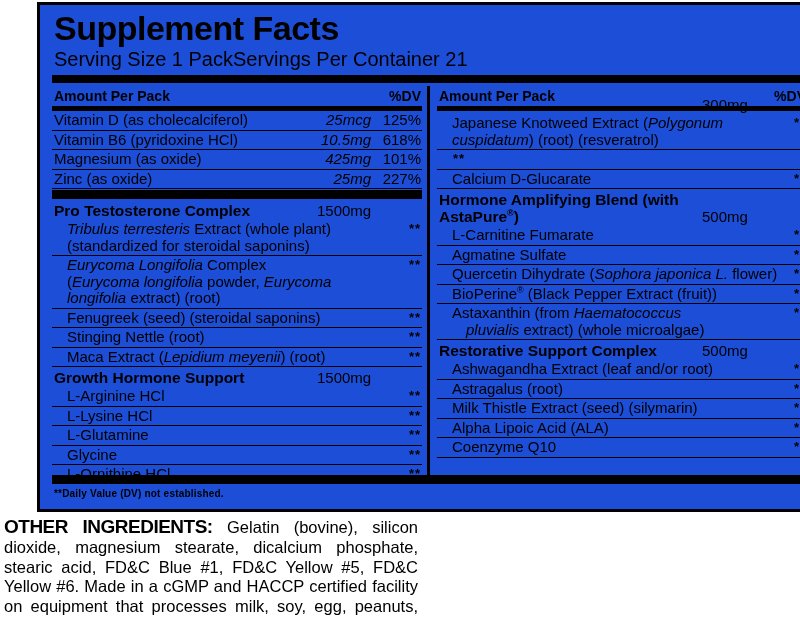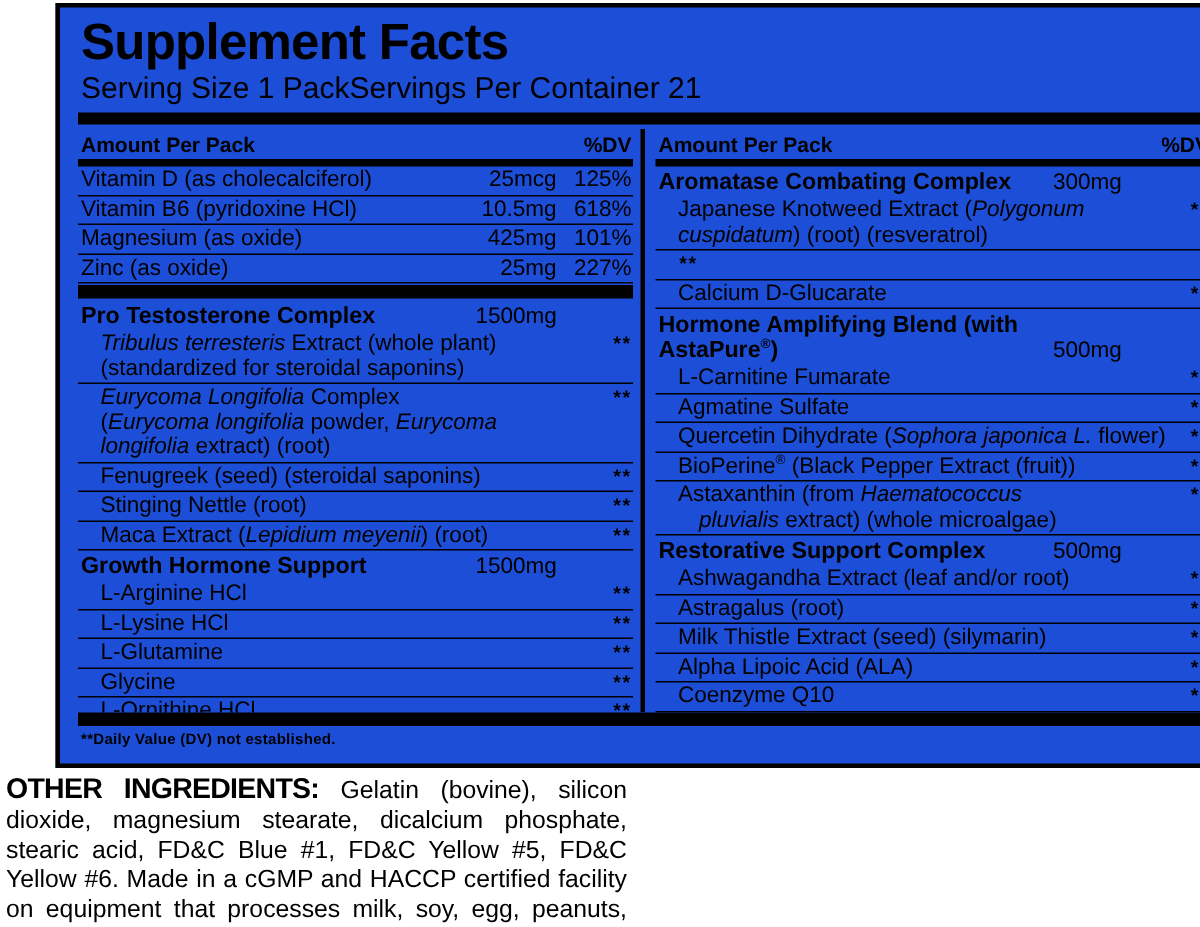--- a/index.html
+++ b/index.html
@@ -26,21 +26,21 @@
   .vdivider { width:3px; background:#000; flex:0 0 auto; }
 
   .colhead { display:flex; justify-content:space-between; align-items:flex-end;
              font-size:14px; font-weight:bold; padding:2px 1px 2px 2px;gap:48px; }
   .midbar { height:5px; background:#000; }
   .thickbar { height:9px; background:#000; margin:1px 0; }
 
   .nrow { display:flex; align-items:flex-start; font-size:15px; line-height:16.5px;
           padding:1px 1px 1px 2px; border-bottom:1.5px solid #000; }
   .n-name { flex:1; min-width:0; }
-  .n-amt  { width:66px; text-align:right; flex:0 0 auto; }
+  .n-amt  { width:66px; text-align:right; flex:0 0 auto;font-style:italic; }
   .n-dv   { width:50px; text-align:right; flex:0 0 auto; }
 
   .grp { position:relative; font-size:15.5px; font-weight:bold; line-height:17px;
          padding:2px 1px 1px 2px; }
   .grp-name { white-space:pre-line; display:inline-block; }
   .grp-amt { position:absolute; left:265px; bottom:1px; font-weight:normal; font-size:15px; }
 
   .irow { display:flex; align-items:flex-start; font-size:15px; line-height:16.5px;
           padding:1px 1px 1px 2px; border-bottom:1.5px solid #000; }
   .i-name { flex:1; min-width:0; padding-left:13px; white-space:pre-line; }
@@ -154,21 +154,21 @@
 
       <div class="vdivider"></div>
 
       <div class="col col-right">
         <div class="colhead">
           <span>Amount Per Pack</span>
           <span>%DV</span>
         </div>
         <div class="midbar"></div>
         <div id="col-right-body">
-            <div class="grp"><span class="grp-name"><span>Aromatase Combating Complex</span></span><span class="grp-amt">300mg</span></div>
+            <div class="grp"><span class="grp-amt">300mg</span></div>
             <div class="irow">
               <span class="i-name"><span>Japanese Knotweed Extract (</span><i>Polygonum
 cuspidatum</i><span>) (root) (resveratrol)</span></span>
               <span class="i-dv">**</span>
             </div>
             <div class="irow">
               <span class="i-dv">**</span>
             </div>
             <div class="irow">
               <span class="i-name"><span>Calcium D-Glucarate</span></span>

